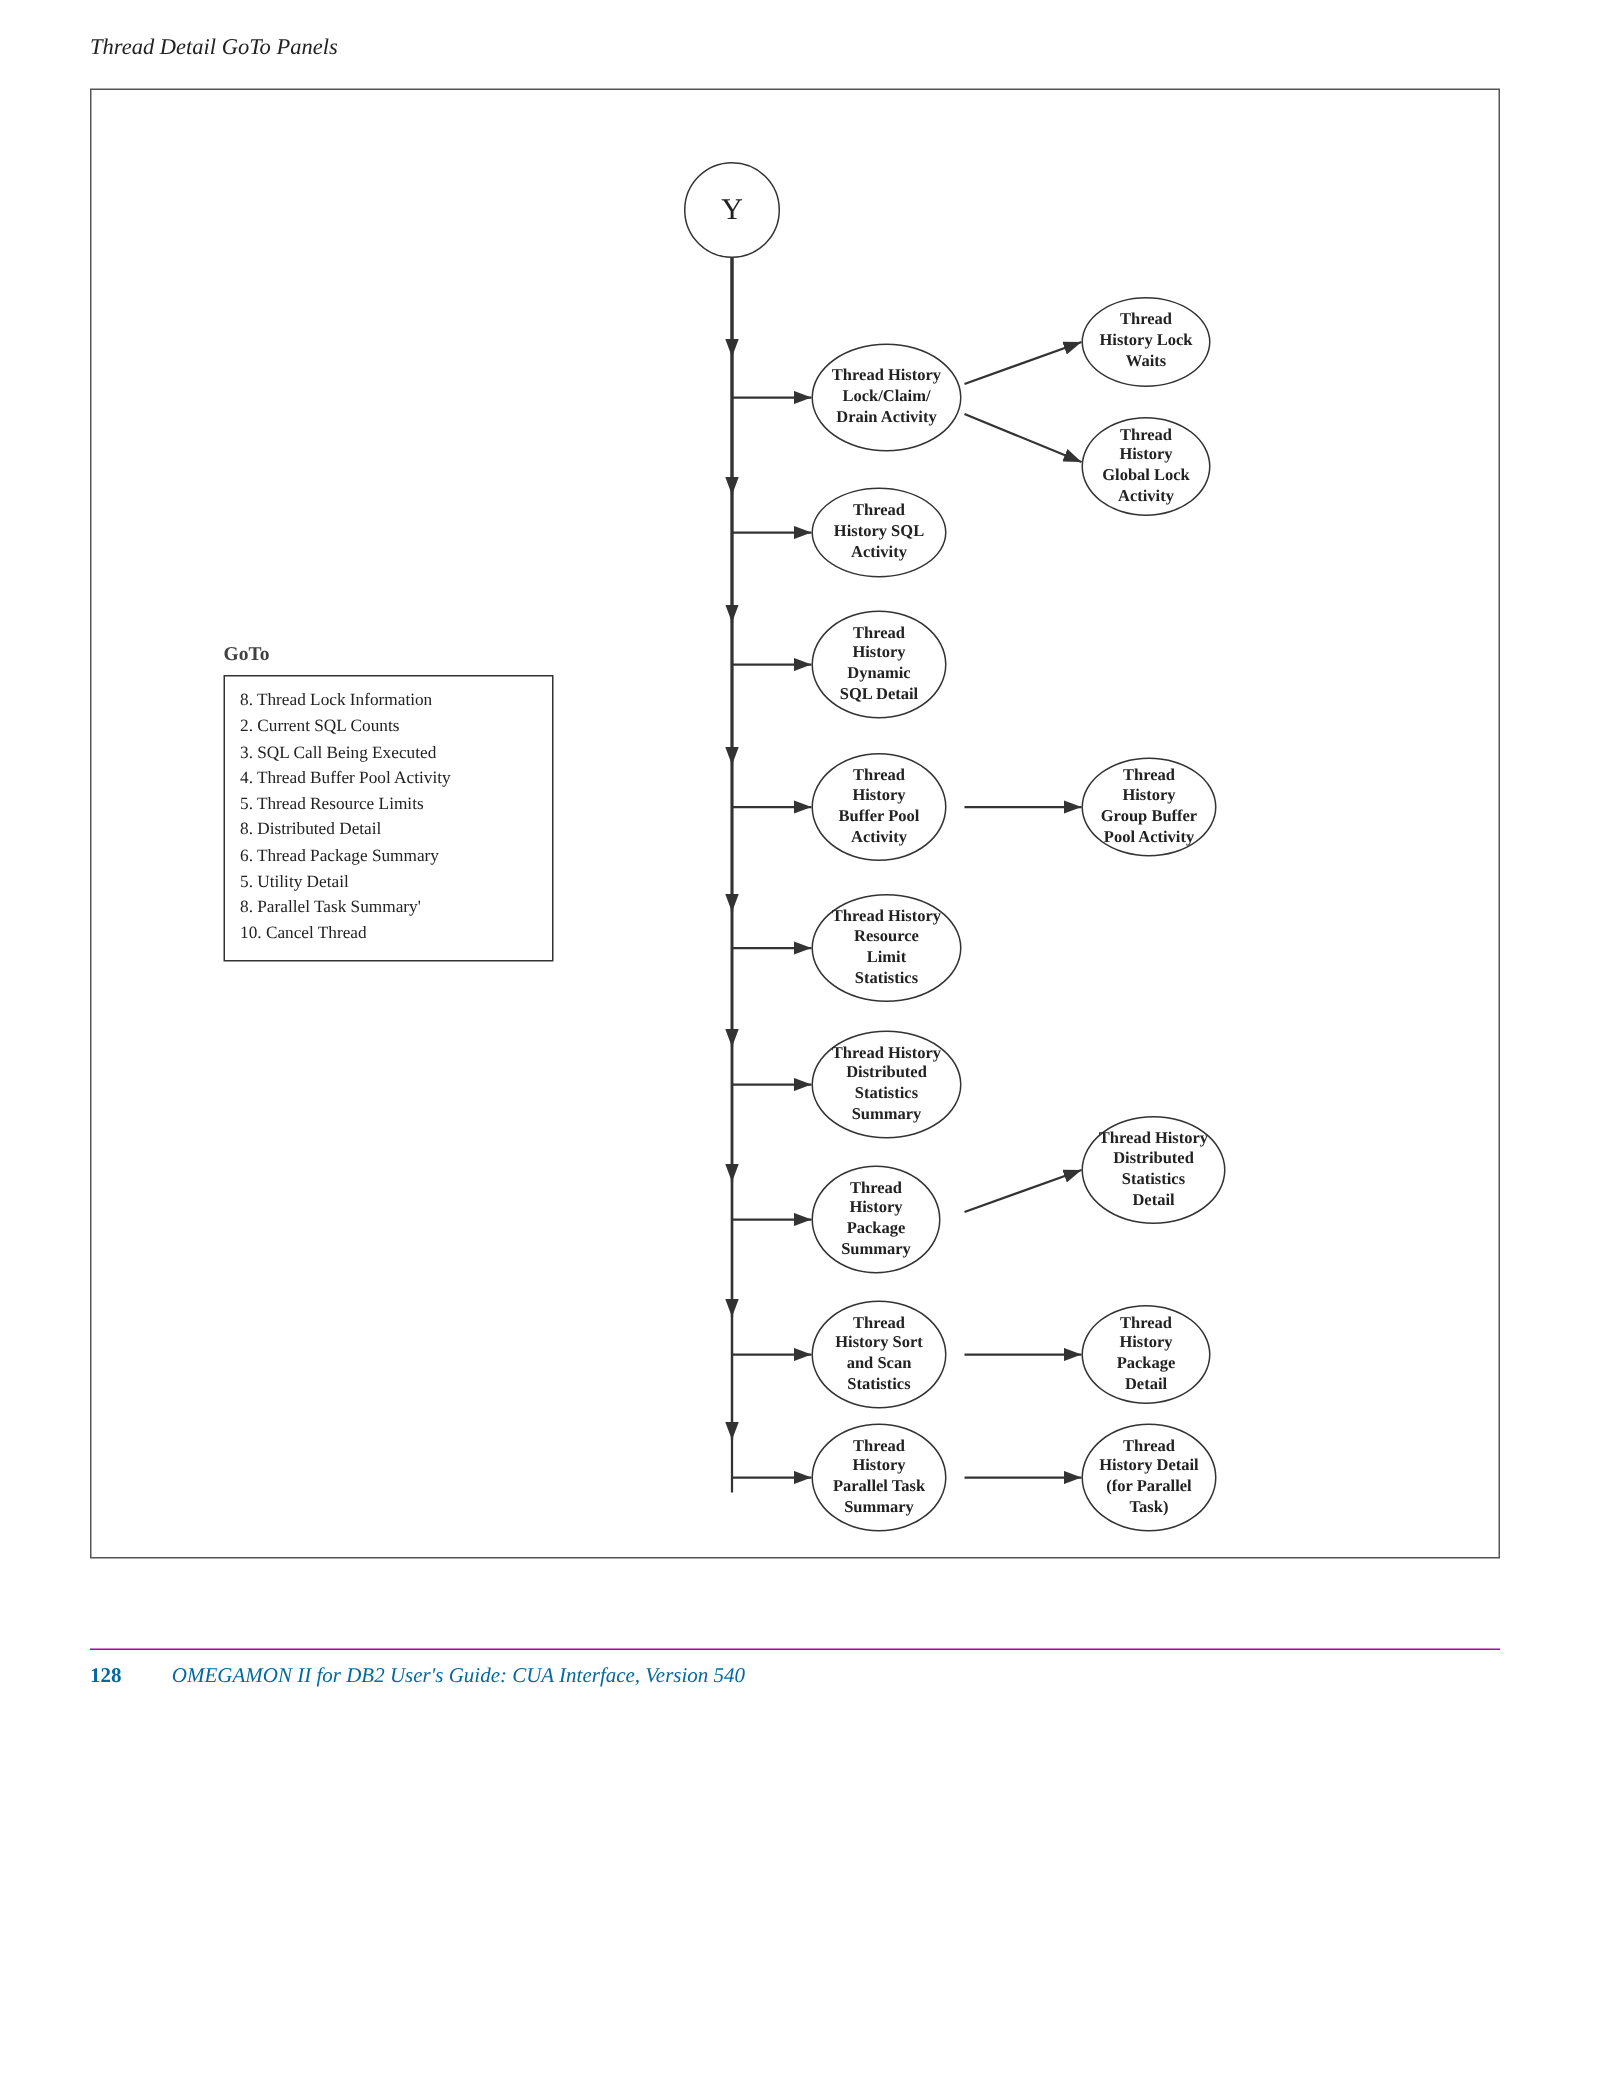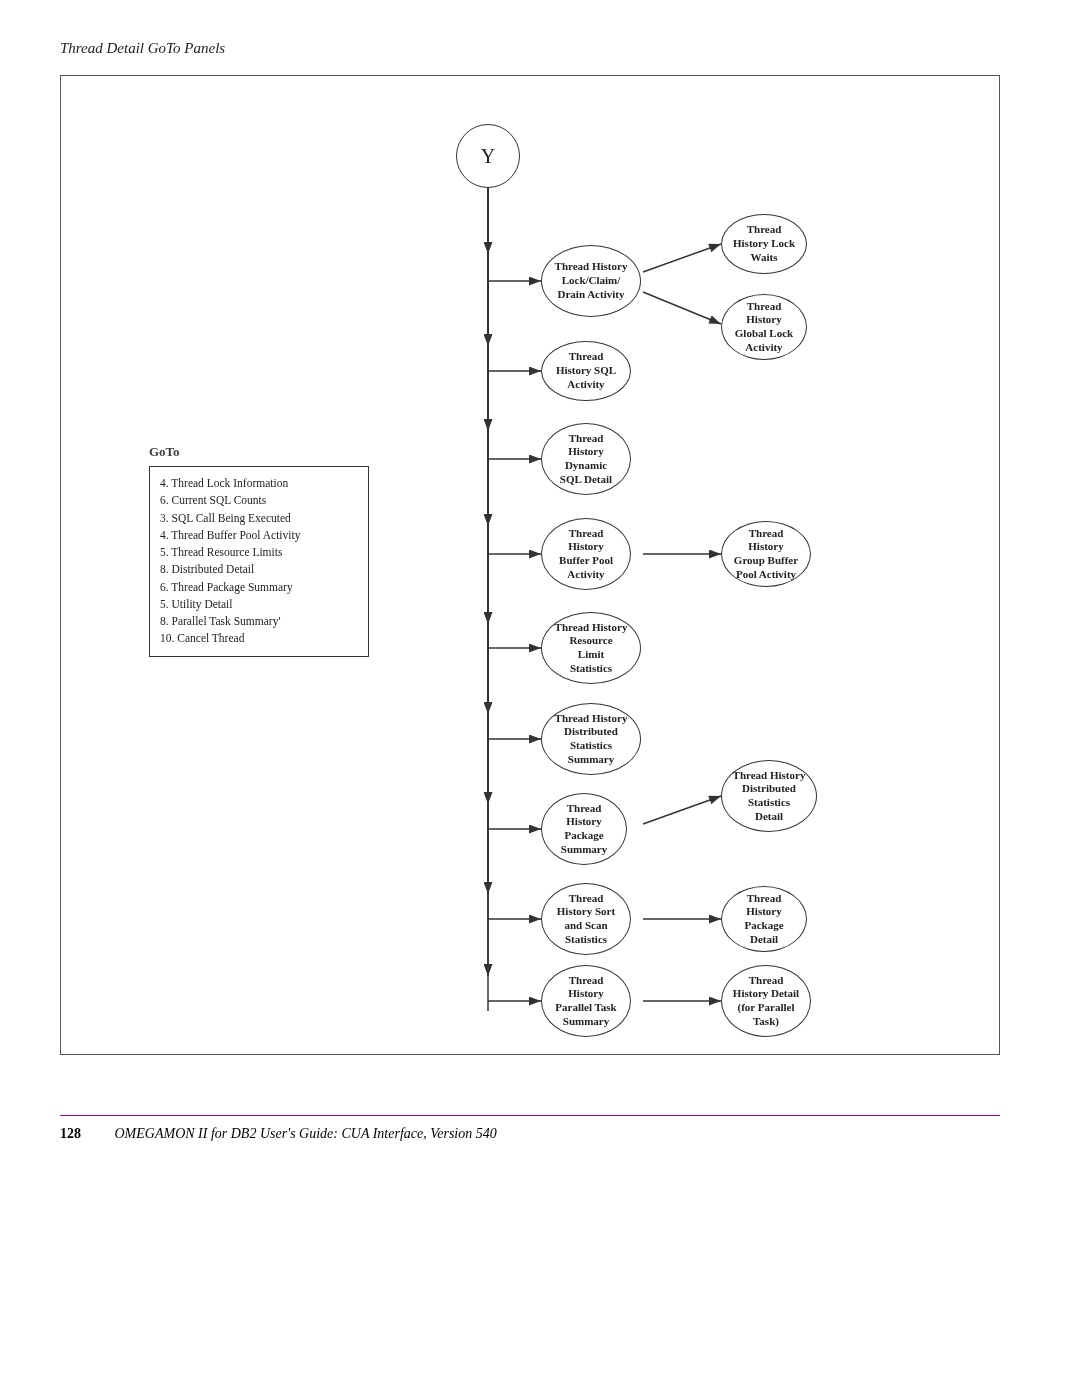--- a/index.html
+++ b/index.html
@@ -7,21 +7,21 @@
       background: #fff;
       font-family: Times New Roman, serif;
       width: 1080px;
       min-height: 1397px;
       position: relative;
     }
 
     .page {
       width: 1080px;
       min-height: 1397px;
-      padding: 40px 60px;
+      padding: 24px 60px;
       position: relative;
     }
 
     .header-italic {
       font-style: italic;
       font-size: 15px;
       color: #222;
       margin-bottom: 18px;
     }
 
@@ -105,21 +105,21 @@
     .footer-line {
       border-top: 1.5px solid #a0a;
       margin-top: 28px;
       width: 940px;
     }
 
     .footer-text {
       margin-top: 10px;
       font-size: 14px;
       font-style: italic;
-      color: #000000;
+      color: #0369a1;
     }
 
     .footer-text .page-num {
       font-weight: bold;
       font-style: normal;
       margin-right: 30px;
     }
   </style>
 </head>
 <body>
@@ -291,22 +291,22 @@
     <div class="node" style="width:90px;height:72px;left:660px;top:889px;">
       <span style="white-space:pre-line;">Thread
 History Detail
 (for Parallel
 Task)</span>
     </div>
 
     <div class="goto-label">GoTo</div>
 
     <div class="goto-box">
-      <div>4. Thread Lock Information</div>
-      <div>6. Current SQL Counts</div>
+      <div>8. Thread Lock Information</div>
+      <div>2. Current SQL Counts</div>
       <div>3. SQL Call Being Executed</div>
       <div>4. Thread Buffer Pool Activity</div>
       <div>5. Thread Resource Limits</div>
       <div>8. Distributed Detail</div>
       <div>6. Thread Package Summary</div>
       <div>5. Utility Detail</div>
       <div>8. Parallel Task Summary'</div>
       <div>10. Cancel Thread</div>
     </div>
 

